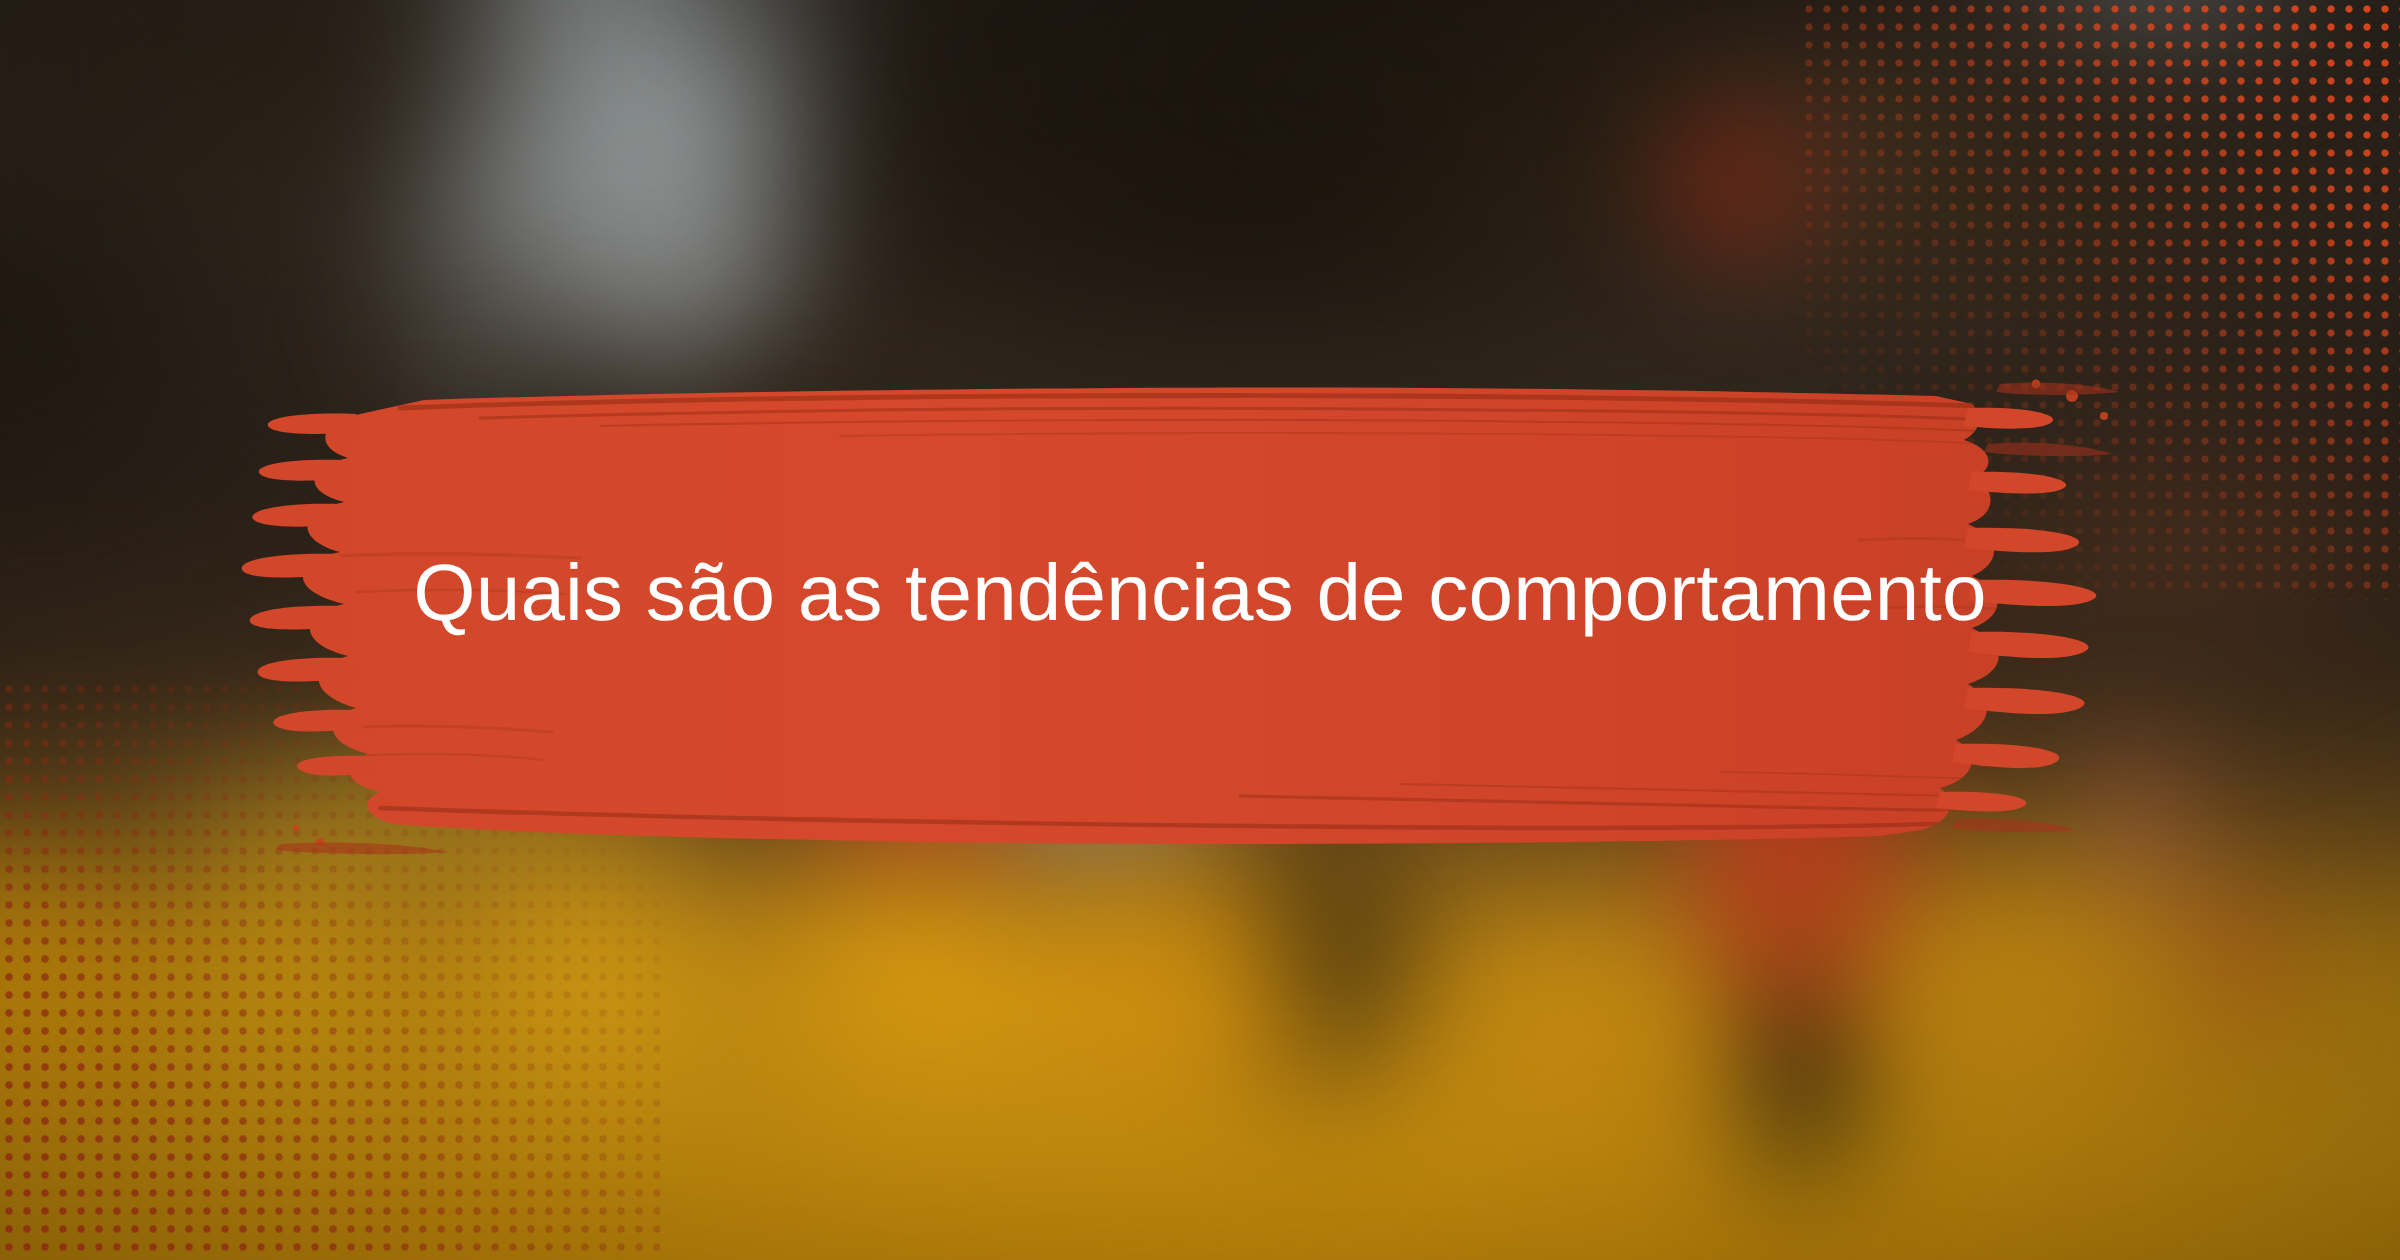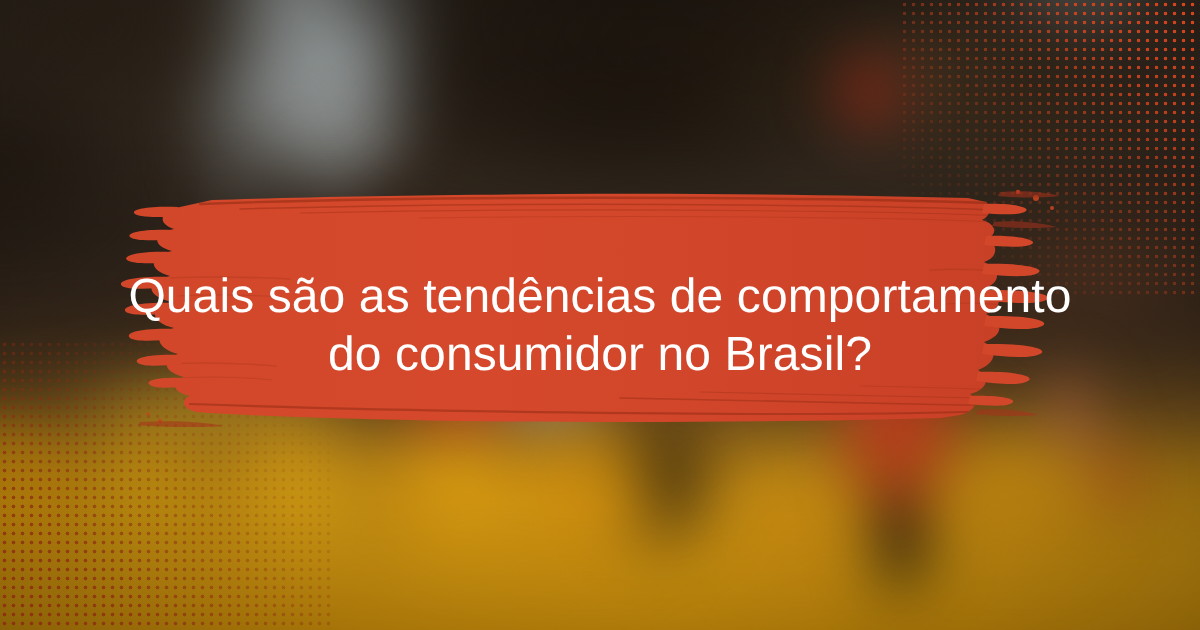--- a/index.html
+++ b/index.html
@@ -126,21 +126,21 @@
   .brush-wrap svg { display: block; width: 1200px; height: 262px; }
 
   
   .headline {
     position: absolute;
     left: 0;
     top: 268px;
     width: 1200px;
     text-align: center;
     color: #ffffff;
-    font-size: 48px;
+    font-size: 40px;
     line-height: 58px;
     font-weight: 400;
     letter-spacing: 0.1px;
     text-rendering: geometricPrecision;
   }
   .headline .ln { display: block; white-space: nowrap; }
 </style>
 </head>
 <body>
 
@@ -259,16 +259,15 @@
         <path d="M 1000,14 C 1022,12 1046,14 1060,18 C 1040,20 1014,20 998,18 Z"></path>
         <path d="M 994,44 C 1020,42 1044,45 1056,49 C 1036,51 1008,50 992,48 Z"></path>
         <path d="M 978,232 C 1002,230 1026,233 1038,237 C 1018,239 992,238 976,236 Z"></path>
         <path d="M 140,244 C 170,242 206,244 224,248 C 196,250 160,249 138,247 Z"></path>
       </g>
     </svg>
   </div>
 
   <div class="headline">
     <span class="ln">Quais são as tendências de comportamento</span>
-    <span class="ln">do consumidor no Brasil?</span>
   </div>
 
 </div>
 
 </body></html>

